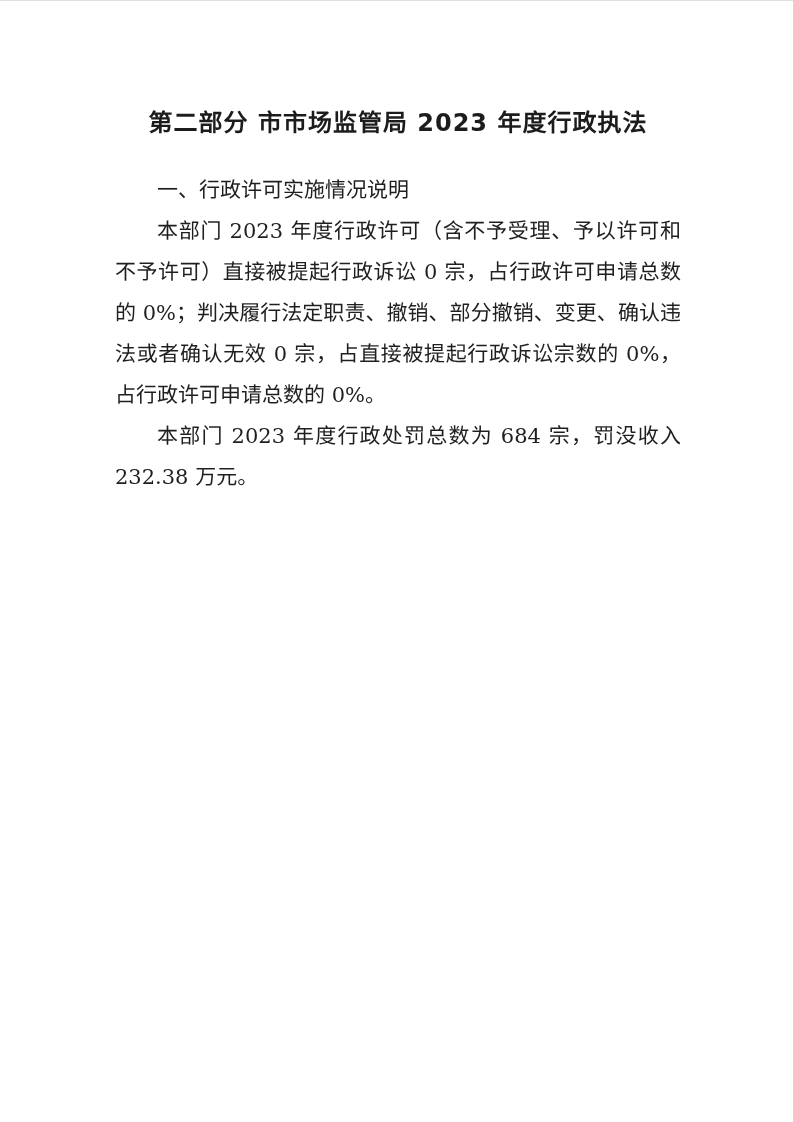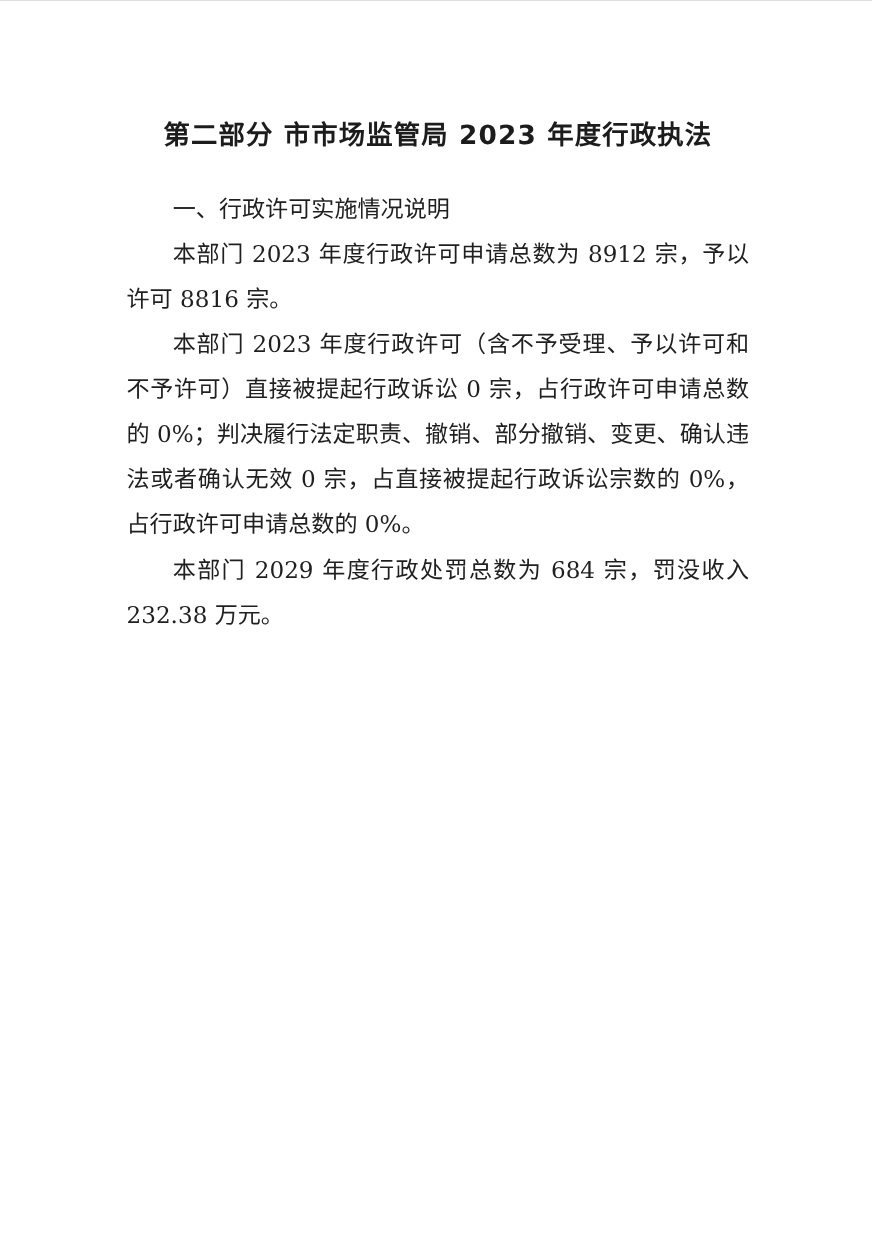--- a/index.html
+++ b/index.html
@@ -57,23 +57,22 @@
 <div class="page">
 
   <h1 class="doc-title">
     <span class="title-line">第二部分 市市场监管局 2023 年度行政执法</span>
   </h1>
 
   <div class="doc-body">
 
     <p class="section-heading">一、行政许可实施情况说明</p>
 
-    <p class="para">本部门 2023 年度行政许可申请总数为 8912 宗，予以许可 8816 宗。</p>
 
 
     <p class="para">本部门 2023 年度行政许可（含不予受理、予以许可和不予许可）直接被提起行政诉讼 0 宗，占行政许可申请总数的 0%；判决履行法定职责、撤销、部分撤销、变更、确认违法或者确认无效 0 宗，占直接被提起行政诉讼宗数的 0%，占行政许可申请总数的 0%。</p>
 
 
-    <p class="para">本部门 2029 年度行政处罚总数为 684 宗，罚没收入 232.38 万元。</p>
+    <p class="para">本部门 2023 年度行政处罚总数为 684 宗，罚没收入 232.38 万元。</p>
 
   </div>
 
 </div>
 
 </body></html>

